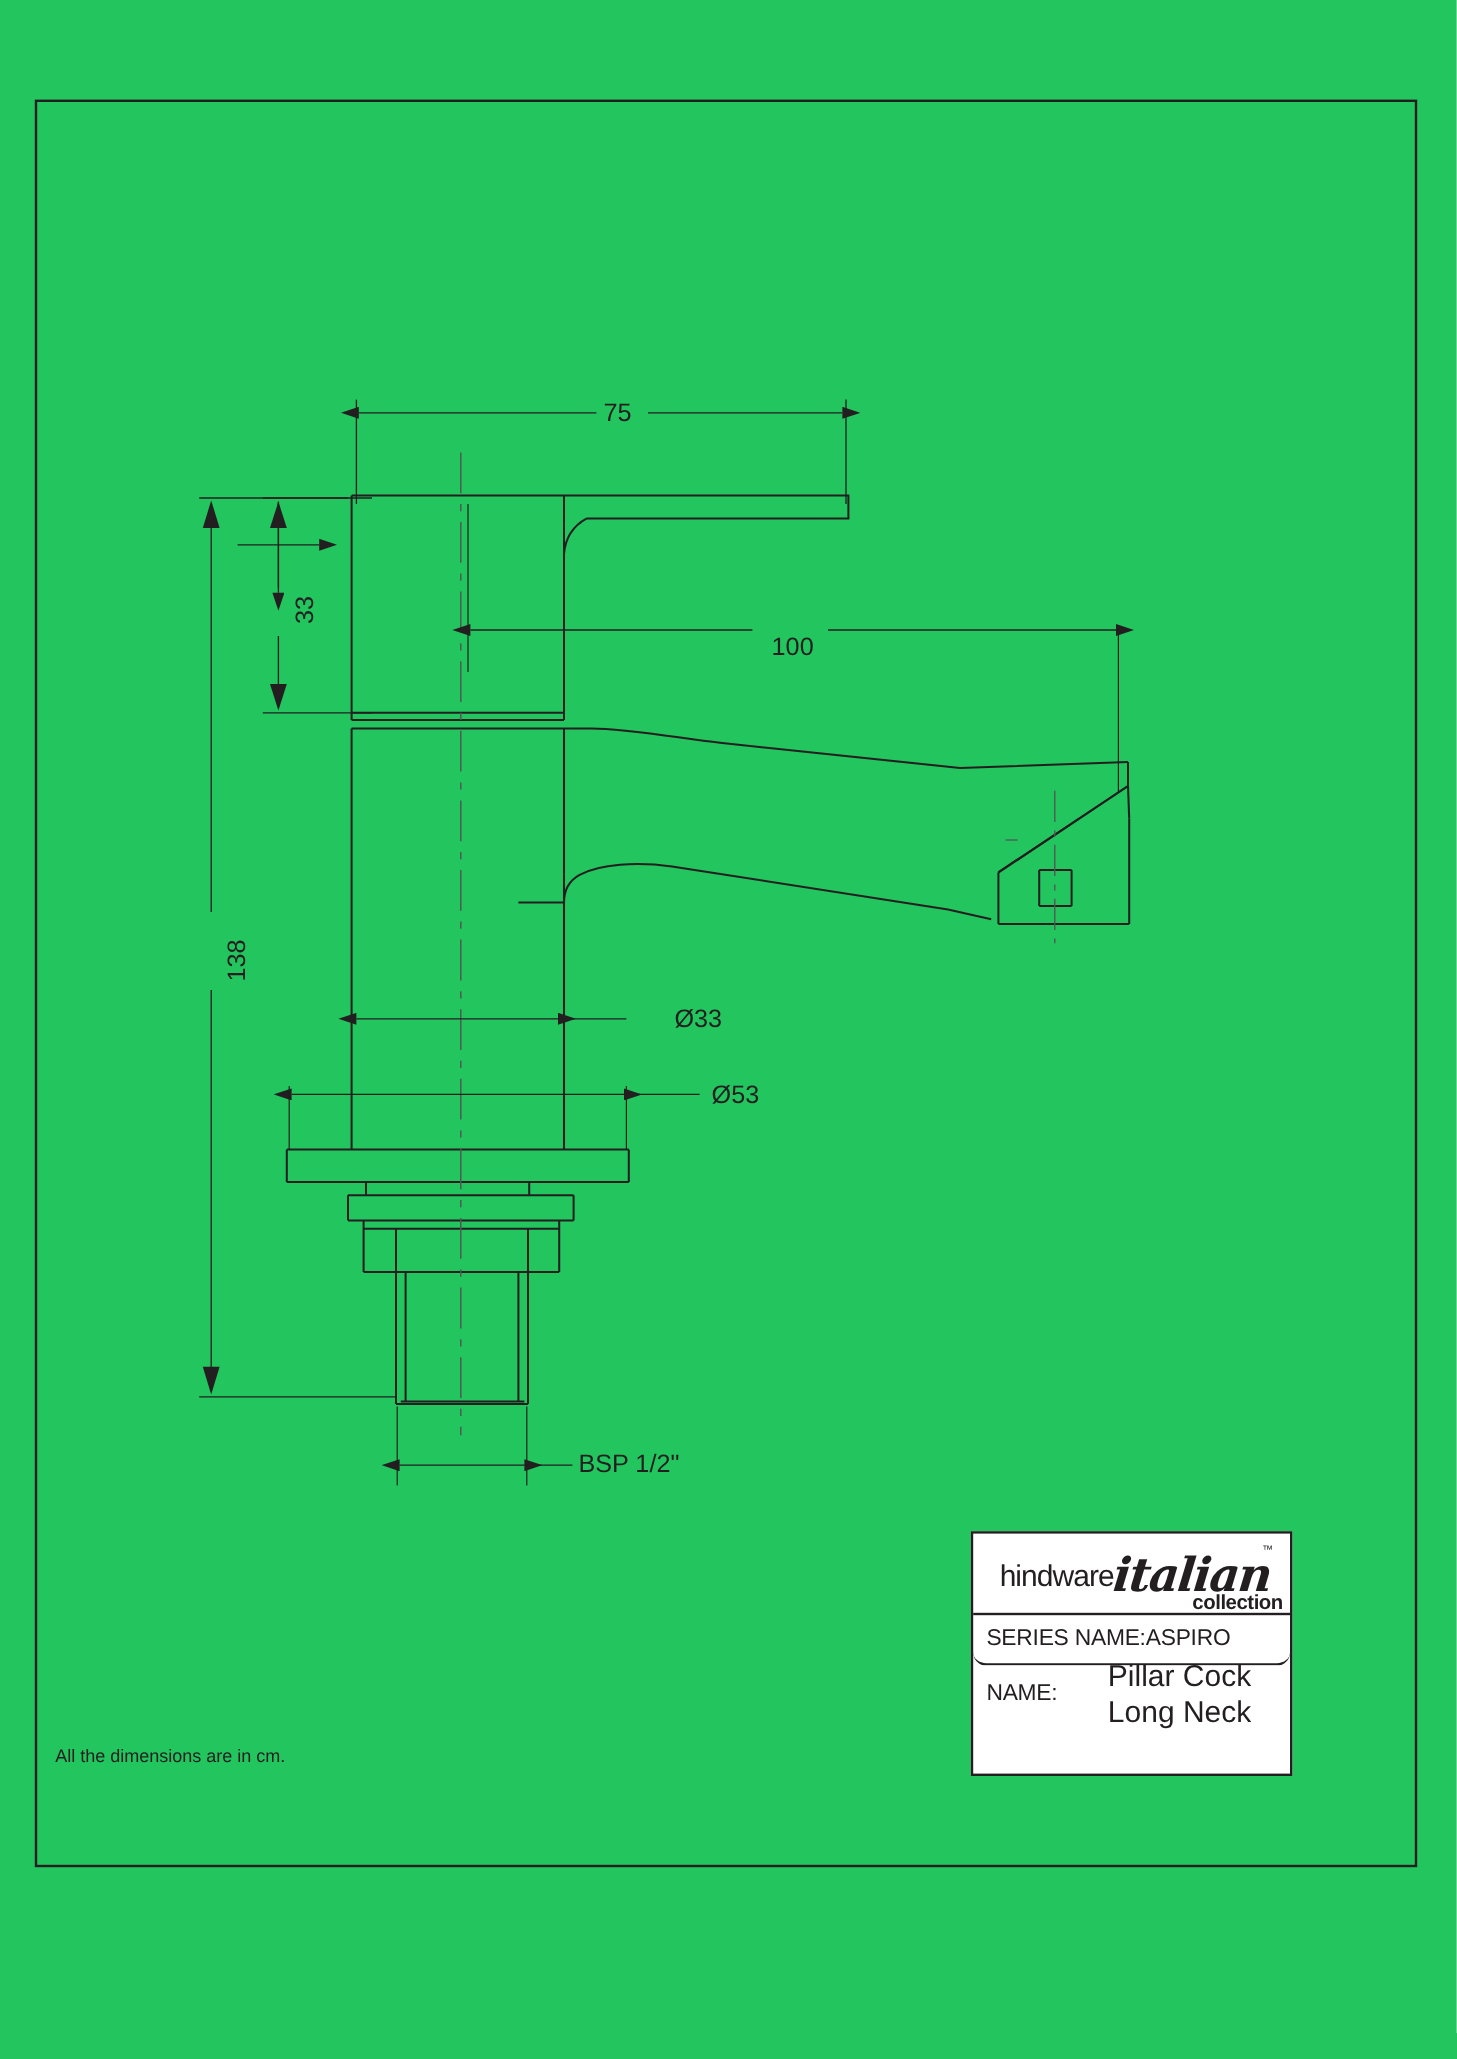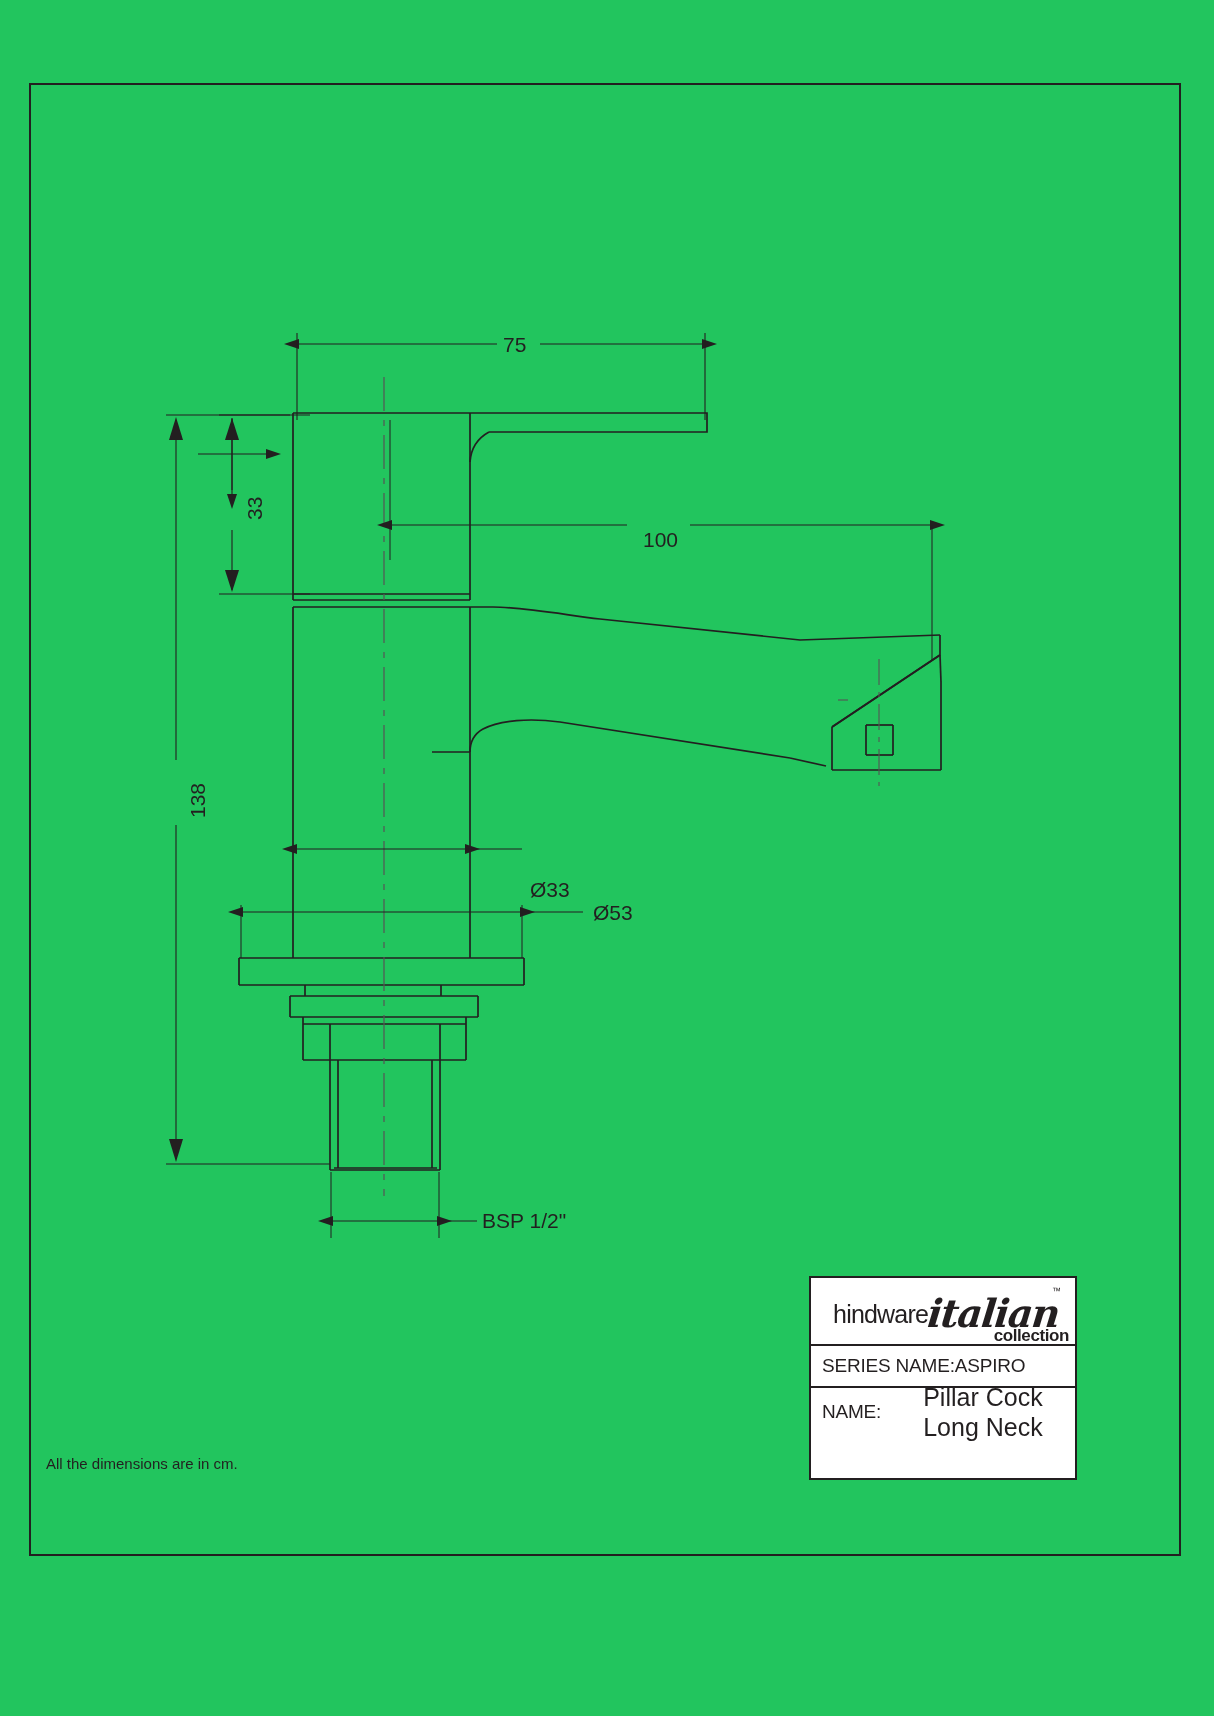--- a/index.html
+++ b/index.html
@@ -51,21 +51,21 @@
     display: flex;
     align-items: center;
     width: 100%;
   }
   .tb-row:last-child { border-bottom: none; align-items: center; }
   #tb-logo-row {
     height: 68px;
     justify-content: center;
     position: relative;
   }
-  #tb-series-row { height: 42px; }
+  #tb-series-row { height: 42px; border-radius: 11px; }
   #tb-catalogue-row { height: 42px; }
   #tb-name-row { height: 48px; }
   .tb-label {
     font-size: 19px;
     color: #231f20;
     padding-left: 11px;
     letter-spacing: -0.2px;
     white-space: nowrap;
   }
   .tb-value {
@@ -317,21 +317,21 @@
   </svg>
 
   <div class="dimtext" style="left:503px; top:333px;">75</div>
 
   <div class="dimtext" style="left:643px; top:514px;margin-top:14px;">100</div>
 
   <div class="dimtext vert" style="left:243px; top:520px;">33</div>
 
   <div class="dimtext vert" style="left:186px; top:818px;">138</div>
 
-  <div class="dimtext" style="left:530px; top:838px;margin-top:40px;">Ø33</div>
+  <div class="dimtext" style="left:562px; top:838px;">Ø33</div>
 
   <div class="dimtext" style="left:593px; top:901px;">Ø53</div>
 
   <div class="dimtext" style="left:482px; top:1209px;">BSP 1/2"</div>
 
   <div id="footnote">All the dimensions are in cm.</div>
 
   <div id="title-block">
 
     <div class="tb-row" id="tb-logo-row">

